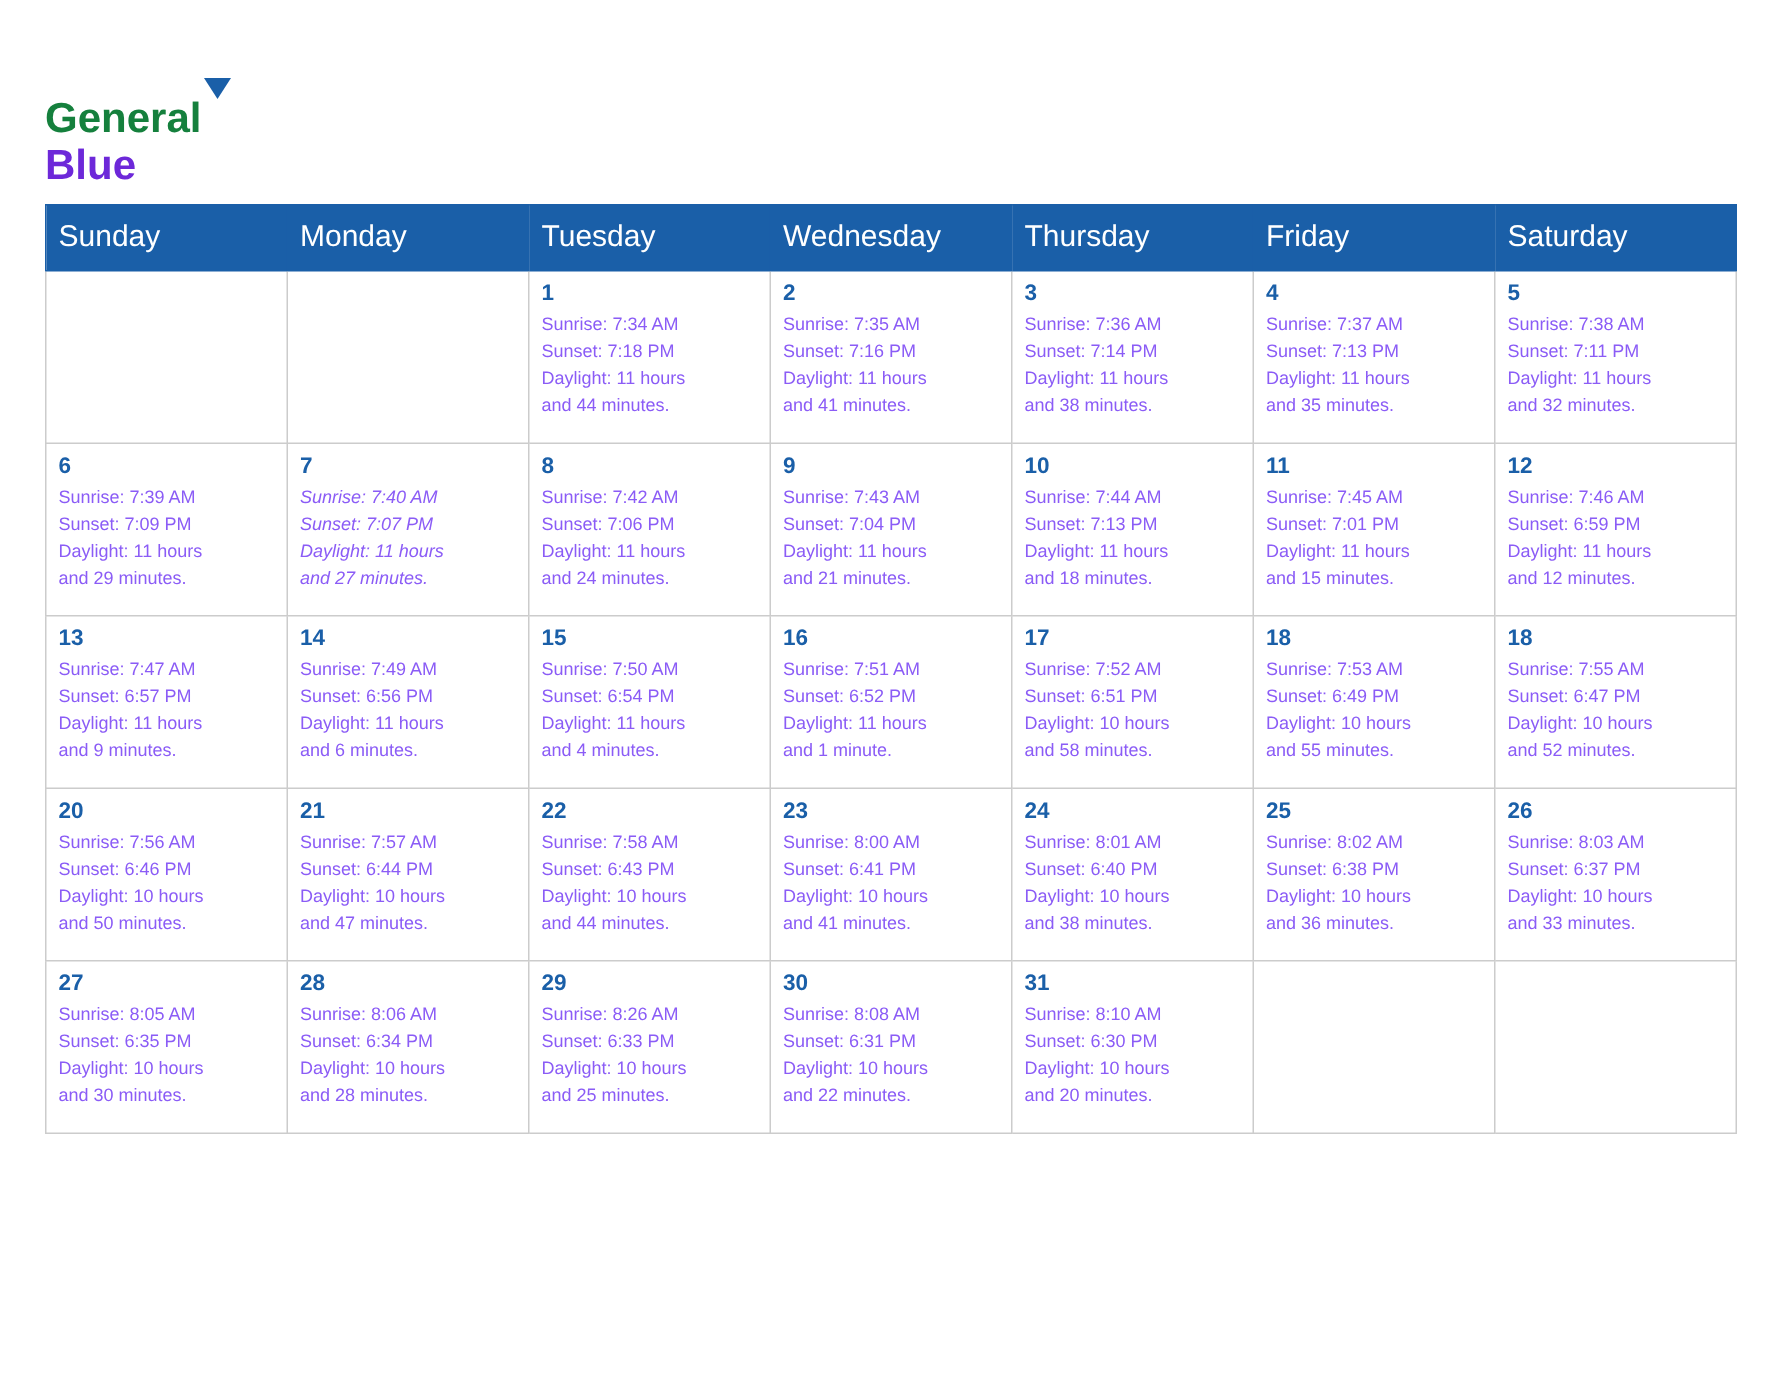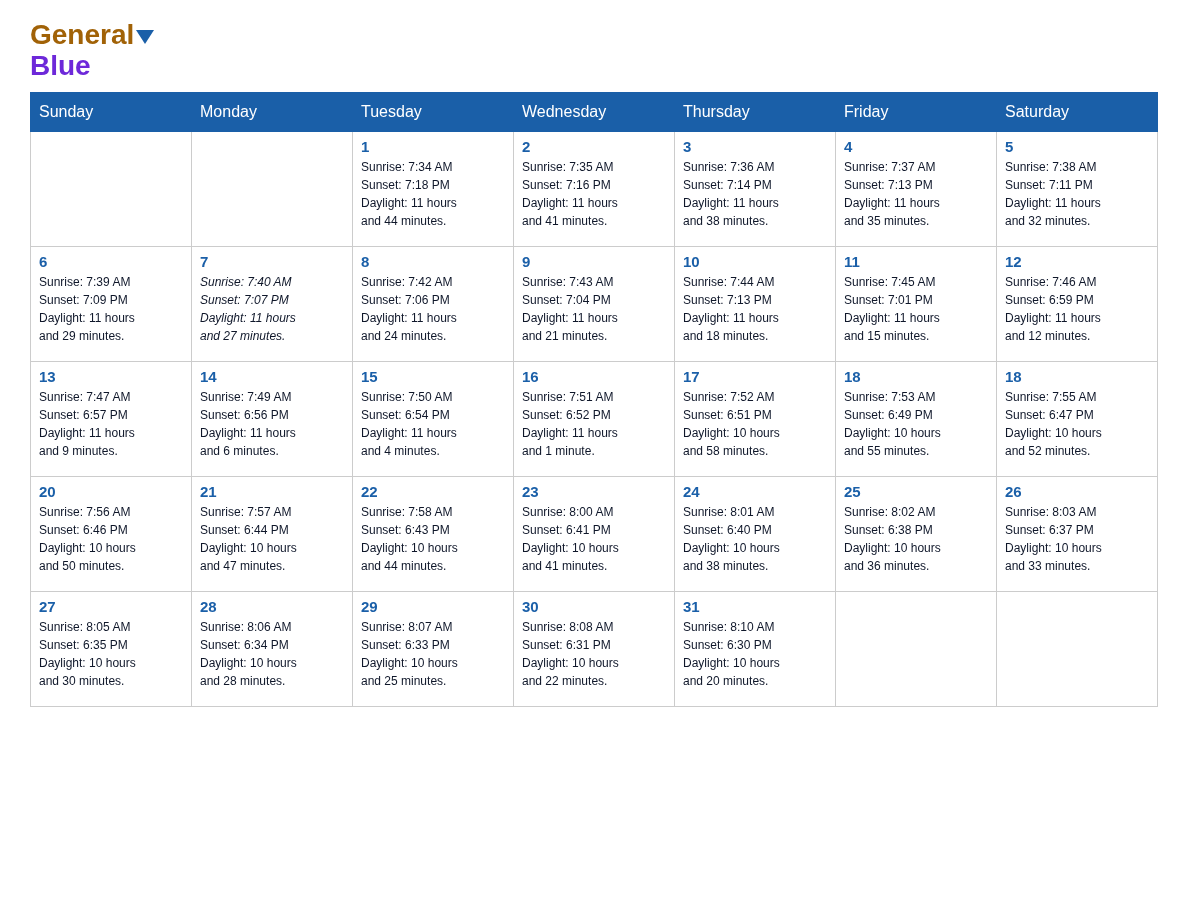--- a/index.html
+++ b/index.html
@@ -34,42 +34,42 @@
     .calendar-table {
       width: 100%;
       border-collapse: collapse;
       margin-top: 10px;
     }
     .calendar-table th {
       background-color: #1a5fa8;
       color: white;
       padding: 10px 8px;
       text-align: left;
-      font-size: 16px;
+      font-size: 20px;
       font-weight: normal;
       border: 1px solid #1a5fa8;
     }
     .calendar-table td {
       border: 1px solid #ccc;
       vertical-align: top;
       padding: 6px 8px;
       width: calc(100% / 7);
       height: 115px;
       background: #fff;
     }
     .day-number {
       font-size: 15px;
       font-weight: bold;
       color: #1a5fa8;
       display: block;
       margin-bottom: 3px;
     }
     .day-info {
       font-size: 12px;
-      color: #0f172a;
+      color: #8b5cf6;
       line-height: 1.5;
     }
     .empty-cell {
       background: #fff;
     }
     .logo-block {
       line-height: 1.1;
     }
     .logo-row1 {
       display: flex;
@@ -87,21 +87,21 @@
       position: relative;
       top: 2px;
     }
   </style>
 </head>
 <body>
 
 <div class="header">
   <div class="logo-block">
     <div class="logo-row1">
-      <span style="font-size:28px;font-weight:bold;color:#a16207;">General</span>
+      <span style="font-size:28px;font-weight:bold;color:#15803d;margin-top:44px;">General</span>
       <span class="triangle-icon"></span>
     </div>
     <div>
       <span style="font-size:28px;font-weight:bold;color:#6d28d9;">Blue</span>
     </div>
   </div>
   <div class="title-section">
     <div class="month-title"></div>
     <div class="location-title"></div>
   </div>
@@ -322,21 +322,21 @@
         </td>
         <td>
           <span class="day-number">28</span>
           <div class="day-info" style="white-space: pre-line;">Sunrise: 8:06 AM
 Sunset: 6:34 PM
 Daylight: 10 hours
 and 28 minutes.</div>
         </td>
         <td>
           <span class="day-number">29</span>
-          <div class="day-info" style="white-space: pre-line;">Sunrise: 8:07 AM
+          <div class="day-info" style="white-space: pre-line;">Sunrise: 8:26 AM
 Sunset: 6:33 PM
 Daylight: 10 hours
 and 25 minutes.</div>
         </td>
         <td>
           <span class="day-number">30</span>
           <div class="day-info" style="white-space: pre-line;">Sunrise: 8:08 AM
 Sunset: 6:31 PM
 Daylight: 10 hours
 and 22 minutes.</div>

